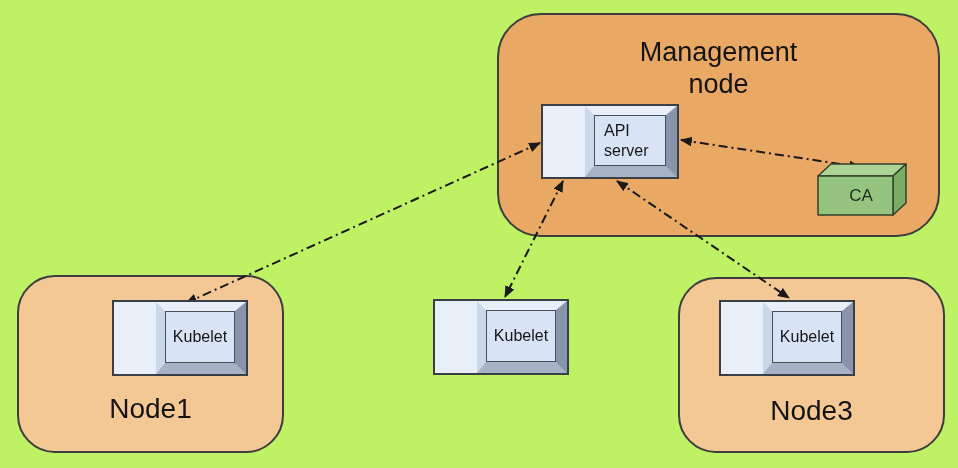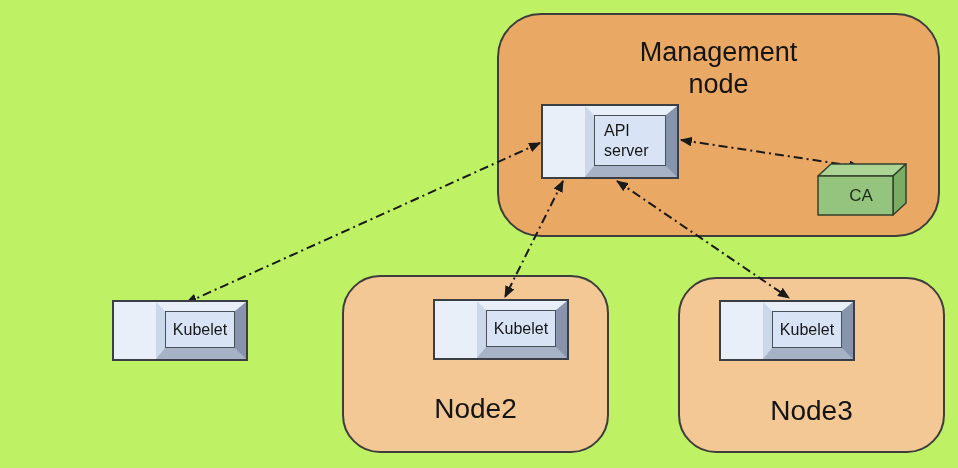--- a/index.html
+++ b/index.html
@@ -71,21 +71,21 @@
     display: flex;
     align-items: center;
   }
   #api-server { left: 541px; top: 104px; width: 138px; height: 75px; }
   #api-server .bevel-face {
     justify-content: flex-start;
     padding-left: 9px;
     font-size: 16px; line-height: 1.25;
     white-space: pre-line;
   }
-  .kubelet-box { width: 136px; height: 61px; }
+  .kubelet-box { width: 136px; height: 76px; }
   #kubelet-1 { left: 112px; top: 300px; }
   #kubelet-2 { left: 433px; top: 299px; }
   #kubelet-3 { left: 719px; top: 300px; }
   .kubelet-box .bevel-face {
     justify-content: center;
     font-size: 16px;
   }
 
   
   #ca-label {
@@ -114,22 +114,22 @@
 </head>
 <body>
 
 <div id="canvas">
 
   <div id="management-node" class="big-node">
     <div class="mgmt-title">Management
 node</div>
   </div>
 
-  <div id="node2" class="big-node worker-node">
-    <div class="node-label">Node2</div>
+  <div id="node1" class="big-node worker-node">
+    <div class="node-label">Node1</div>
   </div>
   <div id="node3" class="big-node worker-node">
     <div class="node-label">Node3</div>
   </div>
 
   <svg id="overlay" width="958" height="468" viewBox="0 0 958 468">
     <defs>
       <marker id="arrowhead" markerUnits="userSpaceOnUse" markerWidth="12" markerHeight="10" viewBox="0 0 11 9" refX="10" refY="4.5" orient="auto-start-reverse">
         <path d="M0,0 L11,4.5 L0,9 Z"></path>
       </marker>

